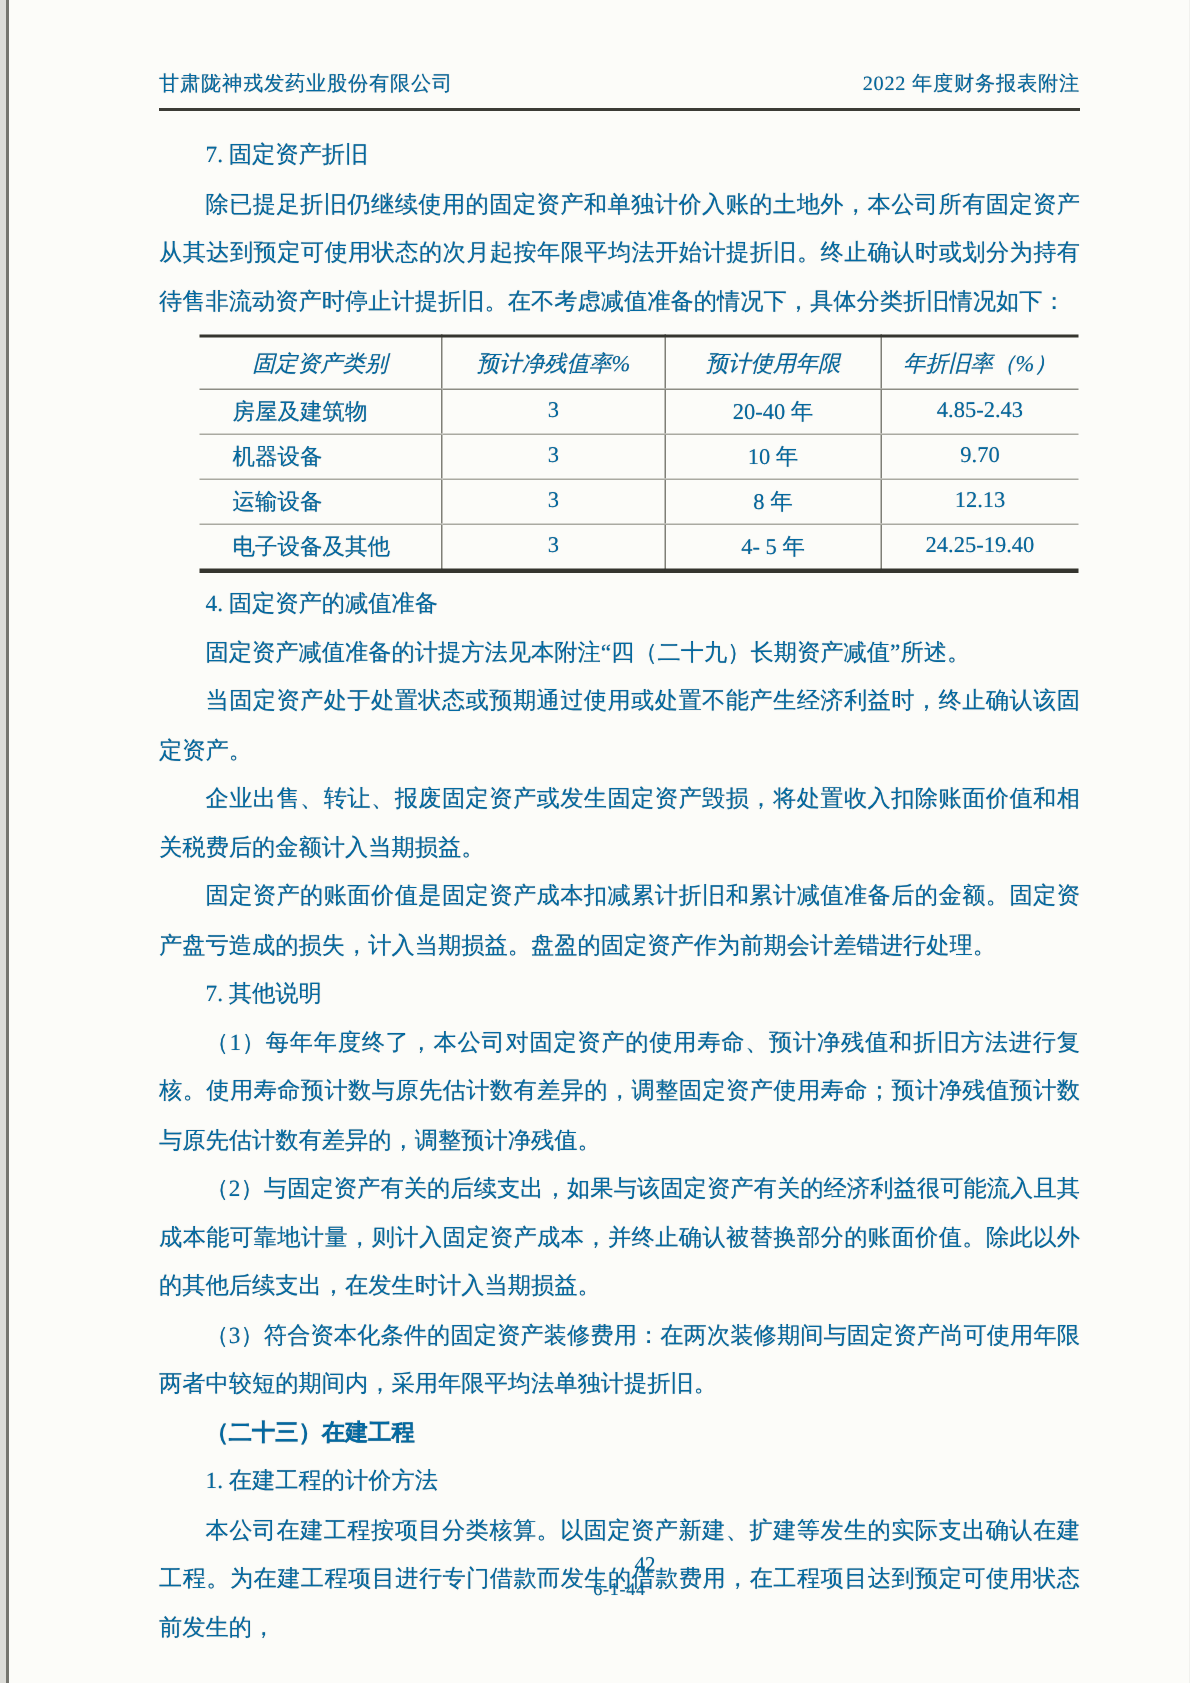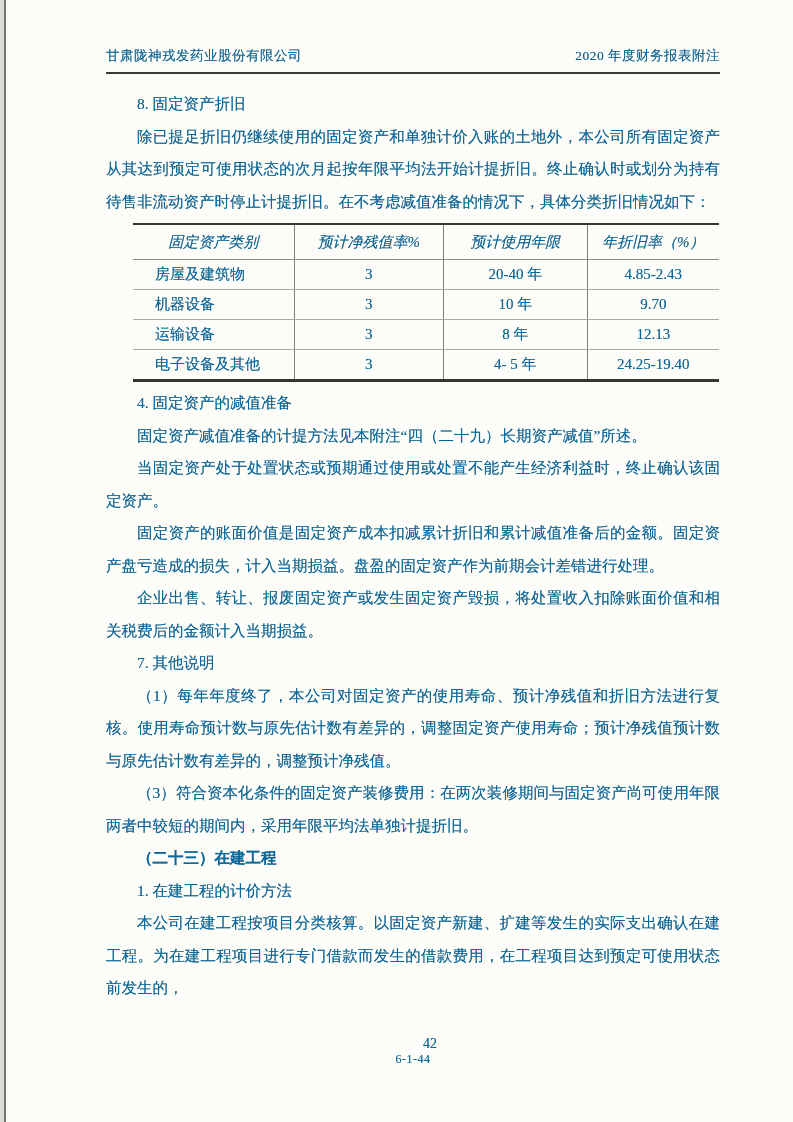--- a/index.html
+++ b/index.html
@@ -57,25 +57,25 @@
   .page-footer .doc-no { font-size:12px; line-height:19px; letter-spacing:0.5px; }
 </style>
 </head>
 <body>
 
 <div class="page">
   <div class="scan-edge"></div>
 
   <div class="page-header">
     <span>甘肃陇神戎发药业股份有限公司</span>
-    <span>2020 年度财务报表附注</span>
+    <span>2022 年度财务报表附注</span>
   </div>
 
   <div class="content">
-    <h3>8. 固定资产折旧</h3>
+    <h3>7. 固定资产折旧</h3>
     <p>除已提足折旧仍继续使用的固定资产和单独计价入账的土地外，本公司所有固定资产从其达到预定可使用状态的次月起按年限平均法开始计提折旧。终止确认时或划分为持有待售非流动资产时停止计提折旧。在不考虑减值准备的情况下，具体分类折旧情况如下：</p>
 
     <table class="dep-table">
       <colgroup>
         <col style="width:27.5%">
           <col style="width:25.5%">
           <col style="width:24.5%">
           <col style="width:22.5%">
       </colgroup>
       <tbody>
@@ -109,25 +109,26 @@
         <td>4- 5 年</td>
         <td>24.25-19.40</td>
       </tr>
     </tbody>
       </table>
 
     <h3>4. 固定资产的减值准备</h3>
     <p>固定资产减值准备的计提方法见本附注“四（二十九）长期资产减值”所述。</p>
 
     <p>当固定资产处于处置状态或预期通过使用或处置不能产生经济利益时，终止确认该固定资产。</p>
+    <p>企业出售、转让、报废固定资产或发生固定资产毁损，将处置收入扣除账面价值和相关税费后的金额计入当期损益。</p>
     <p>固定资产的账面价值是固定资产成本扣减累计折旧和累计减值准备后的金额。固定资产盘亏造成的损失，计入当期损益。盘盈的固定资产作为前期会计差错进行处理。</p>
-    <p>企业出售、转让、报废固定资产或发生固定资产毁损，将处置收入扣除账面价值和相关税费后的金额计入当期损益。</p>
 
     <h3>7. 其他说明</h3>
     <p>（1）每年年度终了，本公司对固定资产的使用寿命、预计净残值和折旧方法进行复核。使用寿命预计数与原先估计数有差异的，调整固定资产使用寿命；预计净残值预计数与原先估计数有差异的，调整预计净残值。</p>
+    <p>（2）与固定资产有关的后续支出，如果与该固定资产有关的经济利益很可能流入且其成本能可靠地计量，则计入固定资产成本，并终止确认被替换部分的账面价值。除此以外的其他后续支出，在发生时计入当期损益。</p>
     <p>（3）符合资本化条件的固定资产装修费用：在两次装修期间与固定资产尚可使用年限两者中较短的期间内，采用年限平均法单独计提折旧。</p>
 
     <h3 class="bold">（二十三）在建工程</h3>
     <h3>1. 在建工程的计价方法</h3>
     <p>本公司在建工程按项目分类核算。以固定资产新建、扩建等发生的实际支出确认在建工程。为在建工程项目进行专门借款而发生的借款费用，在工程项目达到预定可使用状态前发生的，</p>
   </div>
 
   <div class="page-footer">
     <div class="page-no">42</div>
     <div class="doc-no">6-1-44</div>

